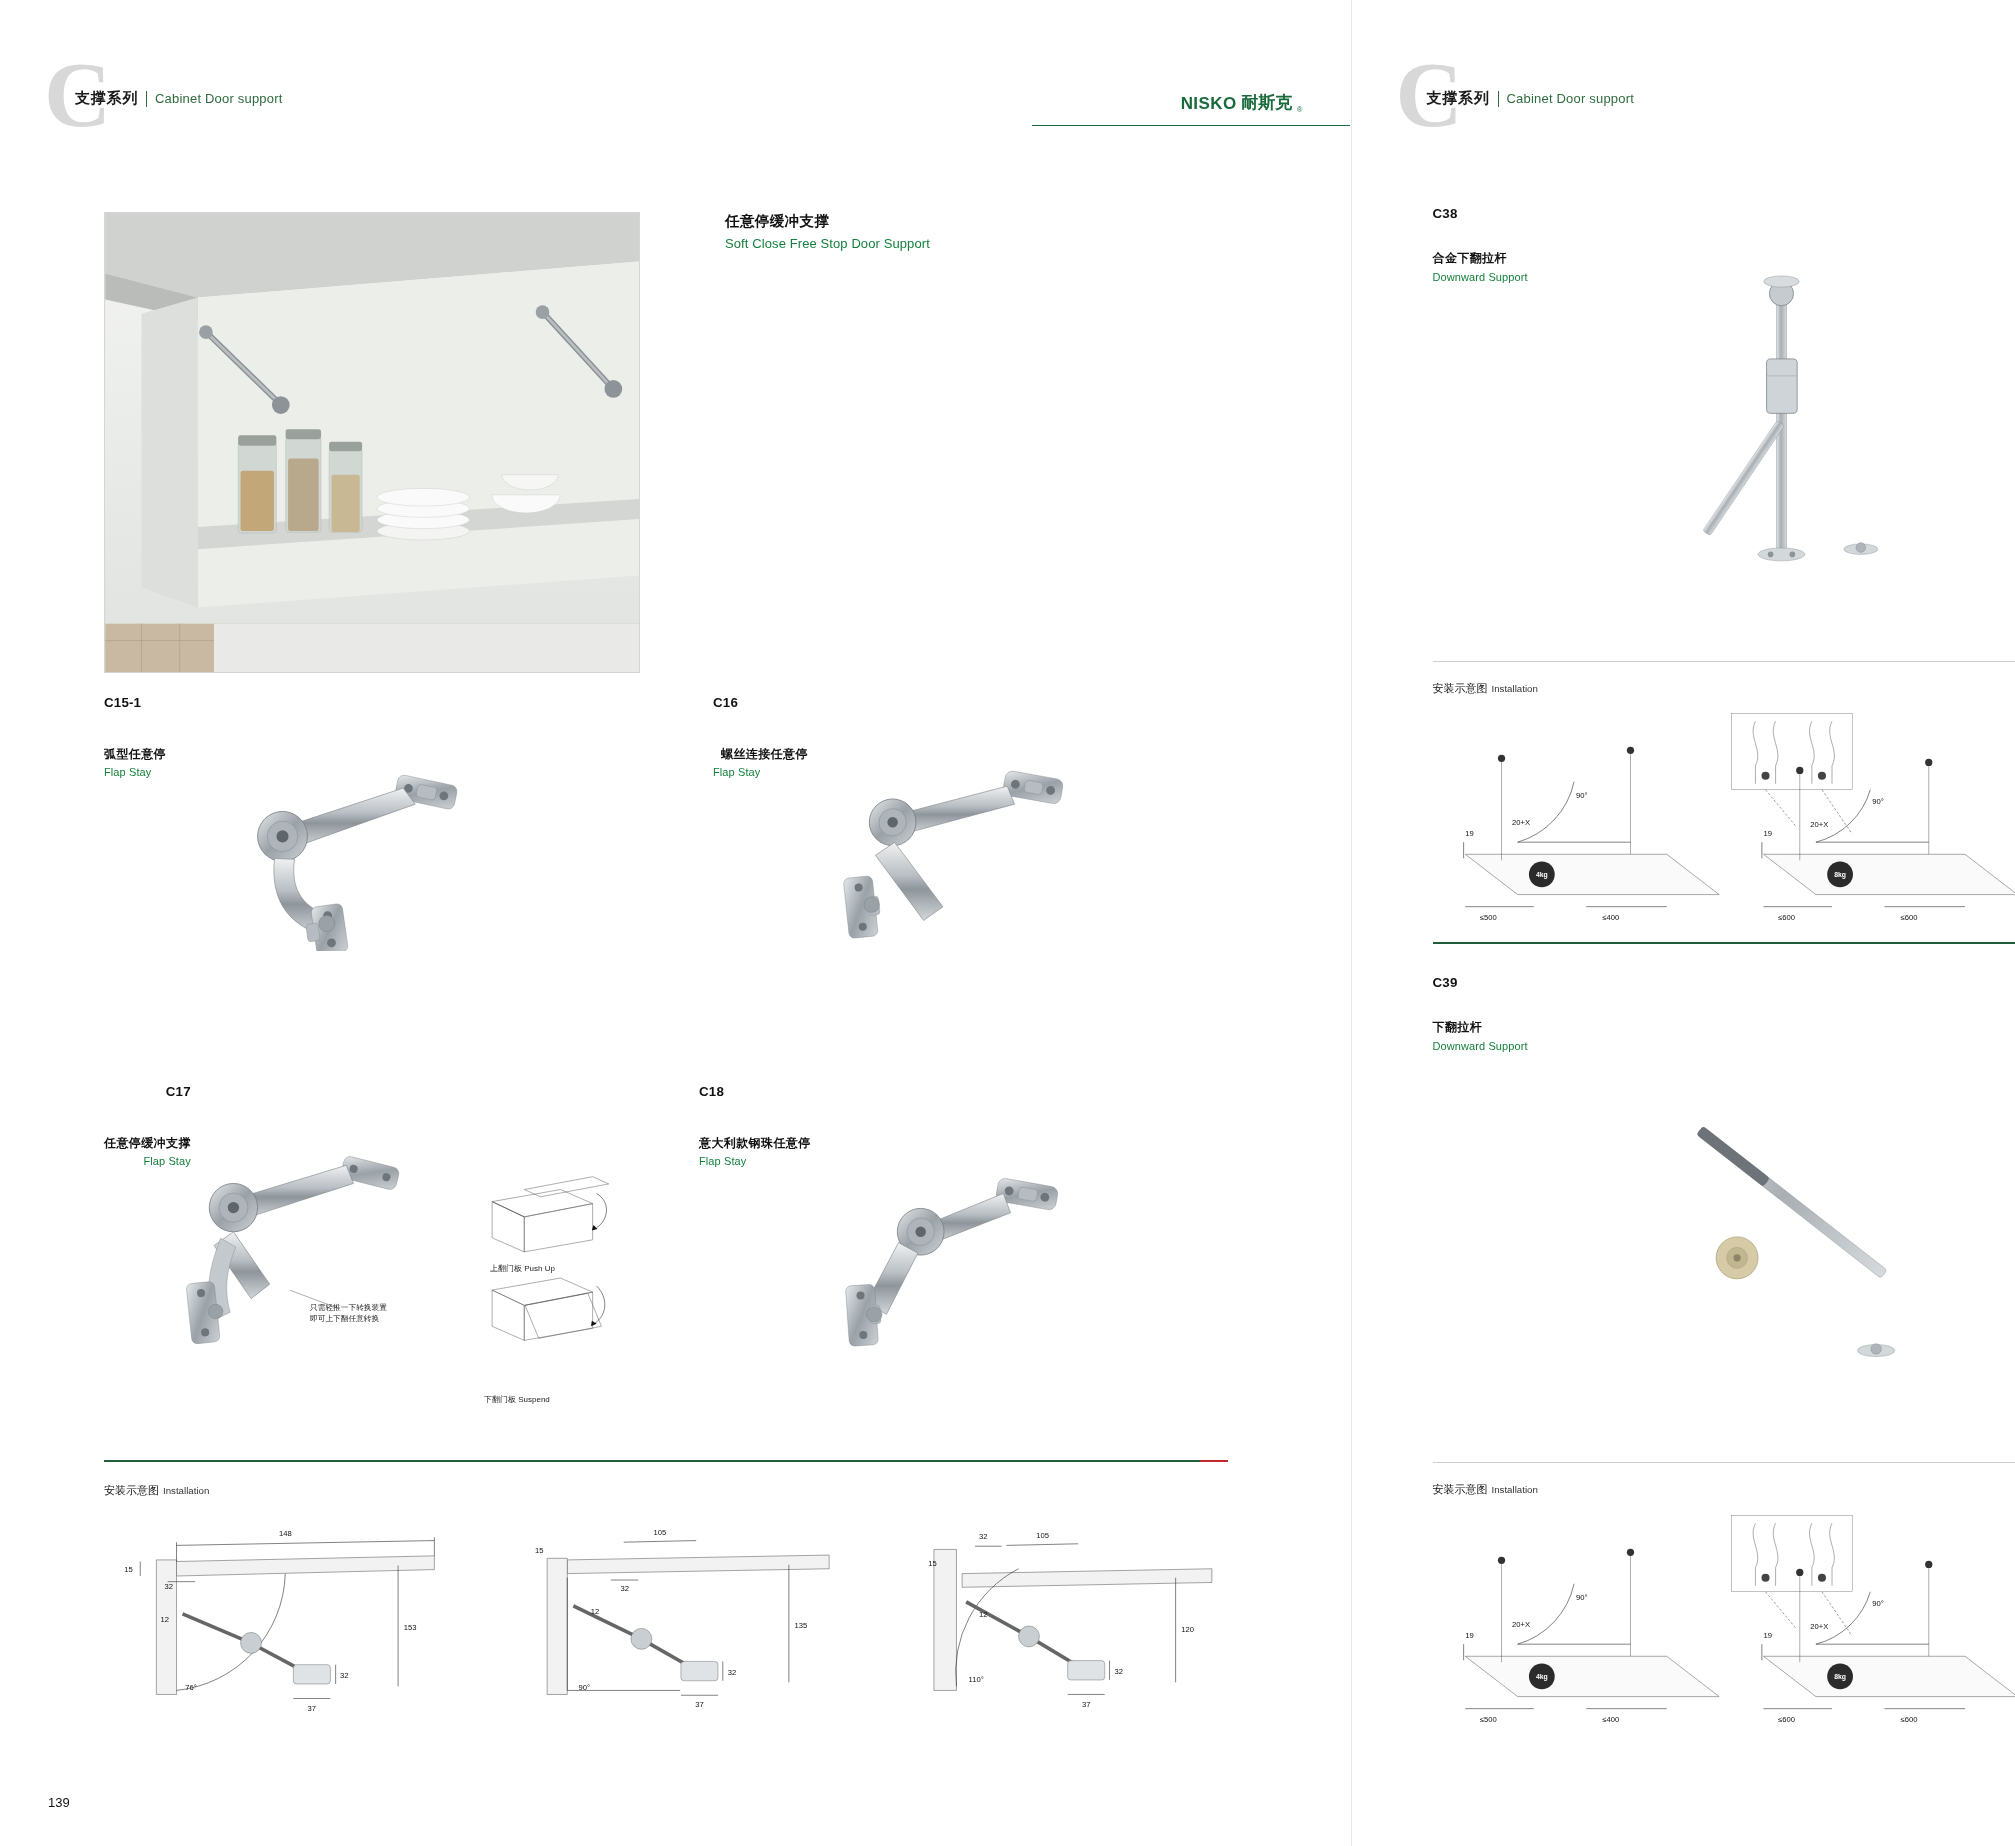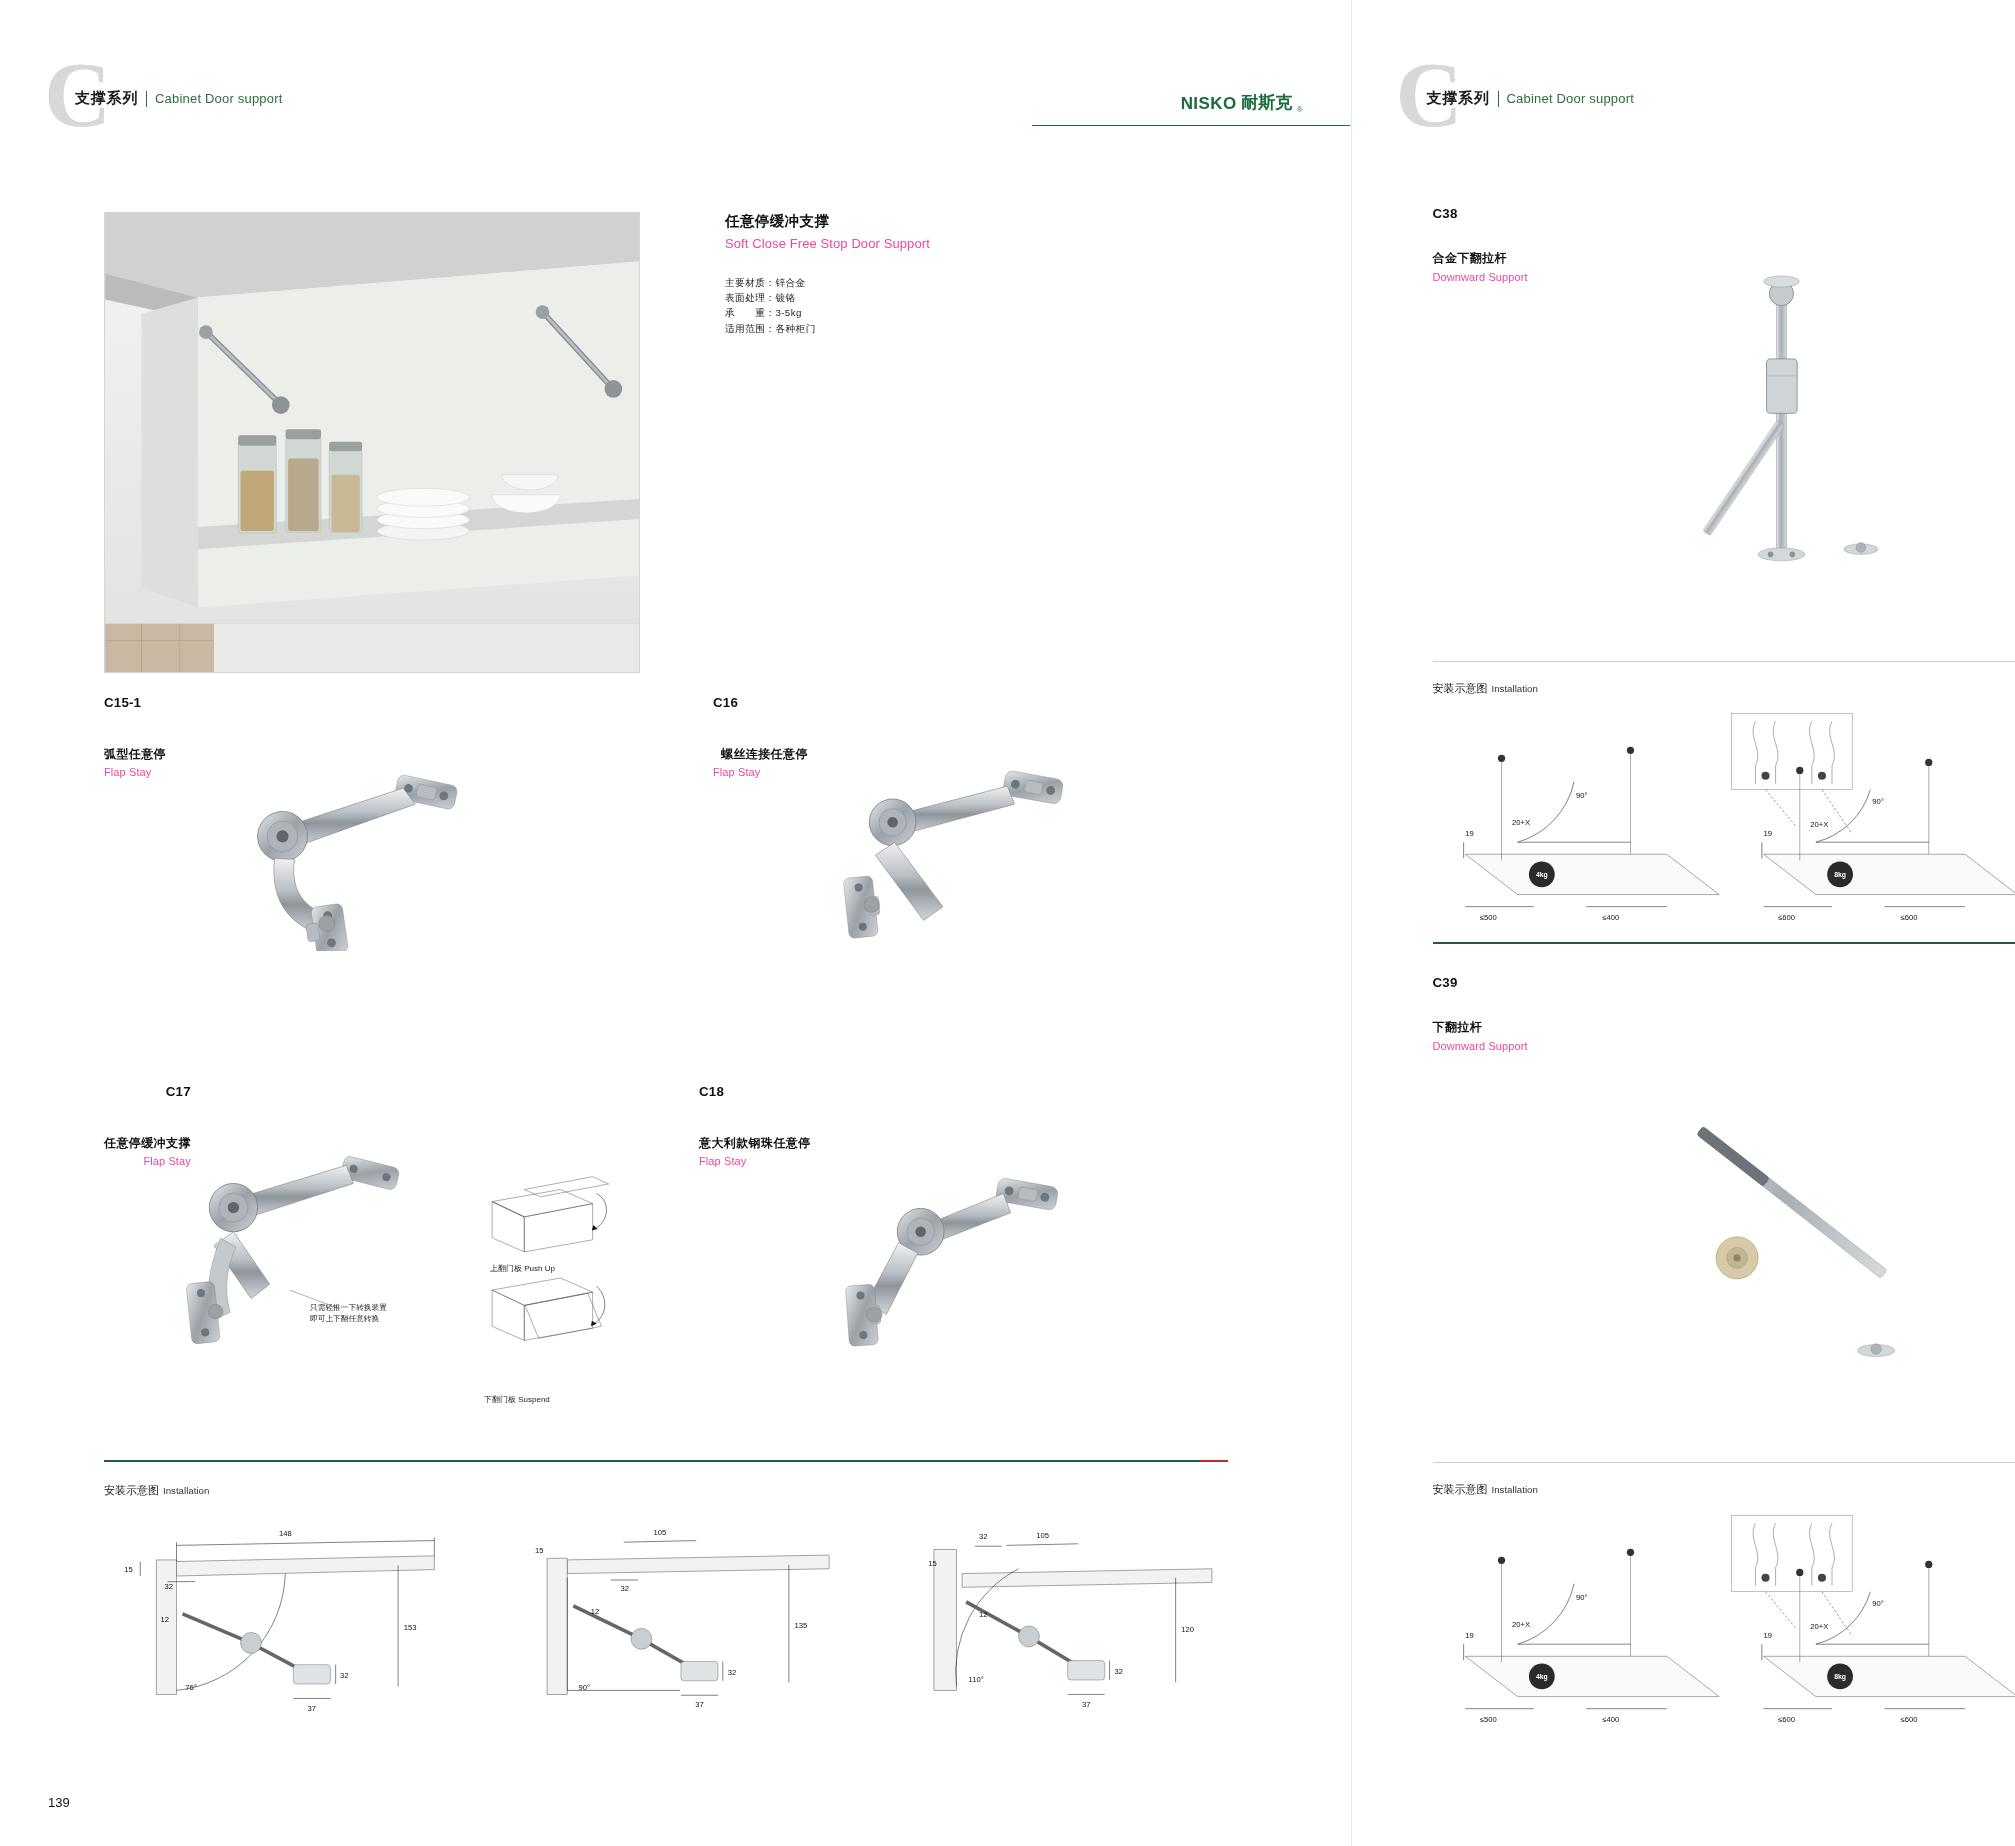--- a/index.html
+++ b/index.html
@@ -28,21 +28,21 @@
   .hdr-en { font-size: 13px; color: #2f6b3f; letter-spacing: 0.2px; }
 
   .logo { position: absolute; right: 48px; top: 35px; display: flex; align-items: flex-end; gap: 4.8px; }
   .logo-niska { font-size: 17px; font-weight: bold; color: #1a6b3c; letter-spacing: 0.4px; font-family: "Liberation Sans", sans-serif; }
   .logo-cn { font-size: 17px; font-weight: bold; color: #1a6b3c; letter-spacing: 0px; }
   .logo-r { font-size: 7.3px; color: #1a6b3c; vertical-align: super; }
 
   
   .code { font-size: 13.3px; font-weight: bold; color: #111; letter-spacing: 0.2px; }
   .name-cn { font-size: 12px; color: #111; font-weight: bold; letter-spacing: 0.4px; }
-  .name-en { font-size: 11px; color: #ec4899; letter-spacing: 0.1px; }
+  .name-en { font-size: 11px; color: #15803d; letter-spacing: 0.1px; }
   .spec-cn { font-size: 9.7px; color: #222; line-height: 15.3px; letter-spacing: 0.4px; }
   .spec-en { font-size: 8.9px; color: #222; line-height: 13.7px; }
 
   .photo {
     background: linear-gradient(160deg,#d9dcd8 0%,#eceeea 35%,#cfd3cf 70%,#e6e8e4 100%);
     border: 0.4px solid #d5d5d5;
     position: relative; overflow: hidden;
   }
 
   .sect-rule { position: absolute; height: 2px; background: #1f5c37; }
@@ -151,26 +151,20 @@
           <line x1="90" y1="1020" x2="90" y2="1145"></line>
           <line x1="185" y1="1020" x2="185" y2="1145"></line>
         </g>
         <rect x="270" y="1020" width="1060" height="125" fill="#e9eae7"></rect>
       </svg>
     </div>
 
     <div style="position:absolute; left:725px; top:212px; width:524px;">
       <div class="name-cn" style="font-size:14.5px;">任意停缓冲支撑</div>
       <div class="name-en" style="font-size:13px; margin-top:4.8px;">Soft Close Free Stop Door Support</div>
-      <div style="margin-top:24px;">
-        <div class="spec-cn">主要材质：锌合金</div>
-        <div class="spec-cn">表面处理：镀铬</div>
-        <div class="spec-cn">承　　重：3-5kg</div>
-        <div class="spec-cn">适用范围：各种柜门</div>
-      </div>
     </div>
 
     <div style="position:absolute; left:104px; top:695px;">
       <div class="code">C15-1</div>
       <div class="name-cn" style="margin-top:36px;">弧型任意停</div>
       <div class="name-en" style="margin-top:3.2px;">Flap Stay</div>
     </div>
     <div style="position:absolute; left:226px; top:766px; width:290px; height:185px;">
       <svg width="290" height="185" viewBox="0 0 720 460">
         <defs>

